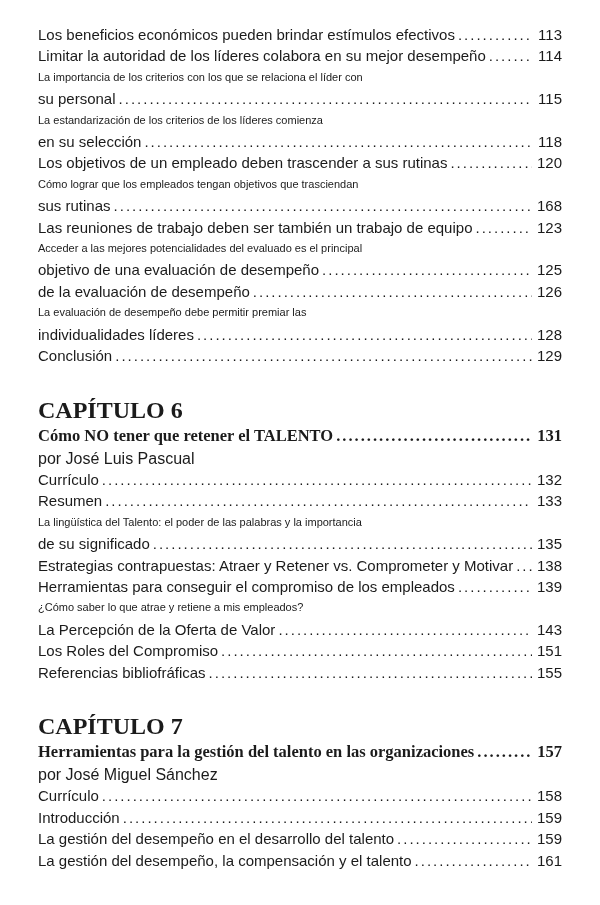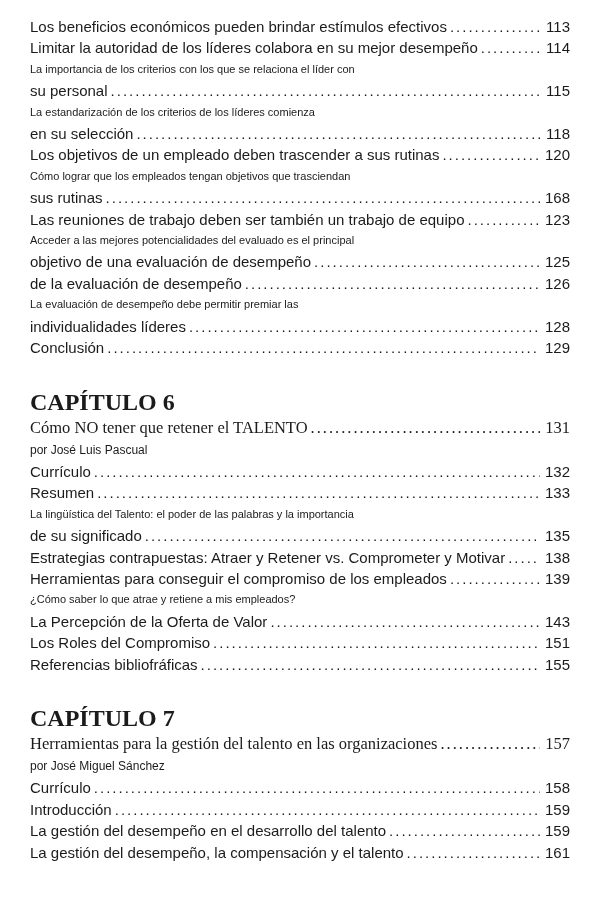--- a/index.html
+++ b/index.html
@@ -13,21 +13,21 @@
   body {
     font-family: "Liberation Sans", sans-serif;
     color: #1b1b1b;
   }
   .page {
     box-sizing: border-box;
     width: 600px;
     height: 905px;
     padding: 8px 22px 0 22px;
   }
-  .toc-section { margin: 8px; }
+  .toc-section { margin: 16px; }
   .toc-entry { margin: 0; }
   .entry-line {
     font-size: 11px;
     line-height: 21.4px;
     white-space: nowrap;
     overflow: hidden;
   }
   .entry-row {
     display: flex;
     align-items: baseline;
@@ -55,27 +55,27 @@
   }
   .chapter-label {
     font-family: "Liberation Serif", serif;
     font-weight: bold;
     font-size: 24px;
     line-height: 24px;
     margin: 31px 0 2px 0;
   }
   .chapter-title-row {
     font-family: "Liberation Serif", serif;
-    font-weight: normal;
+    font-weight: bold;
     font-size: 16.5px;
     line-height: 24px;
   }
   .chapter-title-row .dots::after { letter-spacing: 2px; }
   .author {
-    font-size: 12px;
+    font-size: 16px;
     line-height: 21.4px;
   }
 </style>
 </head>
 <body>
 
 <div class="page" id="toc-root">
     <section class="toc-section">
     <div class="entries">
         <div class="toc-entry">

